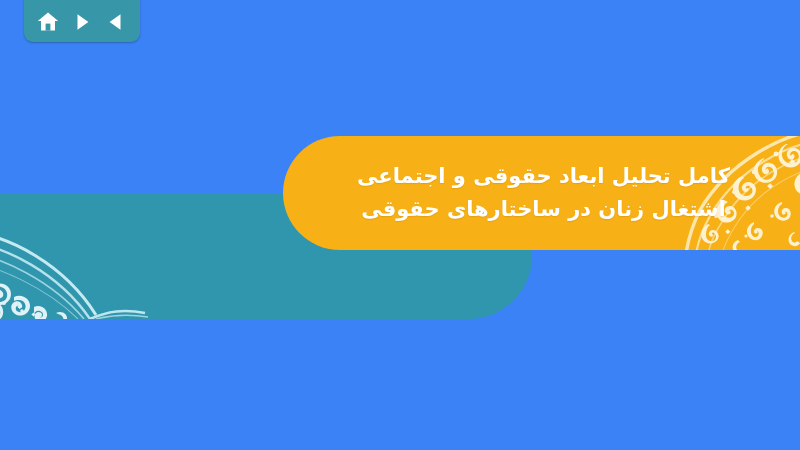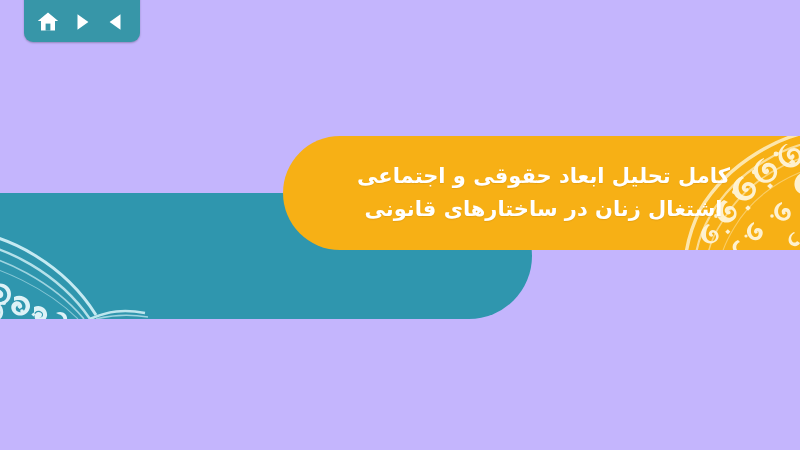--- a/index.html
+++ b/index.html
@@ -6,21 +6,21 @@
   html, body {
     margin: 0;
     padding: 0;
     background: #2b2b2b;
   }
   .stage {
     position: relative;
     width: 800px;
     height: 450px;
     overflow: hidden;
-    background: #c4b5fd;
+    background: #3b82f6;
     font-family: "DejaVu Sans", "Liberation Sans", sans-serif;
   }
 
   
   .navbar {
     position: absolute;
     top: -14px;
     left: 24px;
     width: 116px;
     height: 56px;
@@ -234,18 +234,18 @@
         <rect x="202" y="24" width="4.6" height="4.6" transform="rotate(45 204.3 26.3)"></rect>
         <rect x="180" y="48" width="4.2" height="4.2" transform="rotate(45 182.1 50.1)"></rect>
         <rect x="158" y="70" width="4" height="4" transform="rotate(45 160 72)"></rect>
         <rect x="138" y="94" width="3.6" height="3.6" transform="rotate(45 139.8 95.8)"></rect>
         <rect x="214" y="8" width="4.2" height="4.2" transform="rotate(45 216.1 10.1)"></rect>
       </g>
     </svg>
 
     <div class="title-wrap">
       <div class="title-line">کامل تحلیل ابعاد حقوقی و اجتماعی</div>
-      <div class="title-line">اشتغال زنان در ساختارهای قانونی</div>
+      <div class="title-line">اشتغال زنان در ساختارهای حقوقی</div>
     </div>
 
   </div>
 
 </div>
 
 </body></html>

